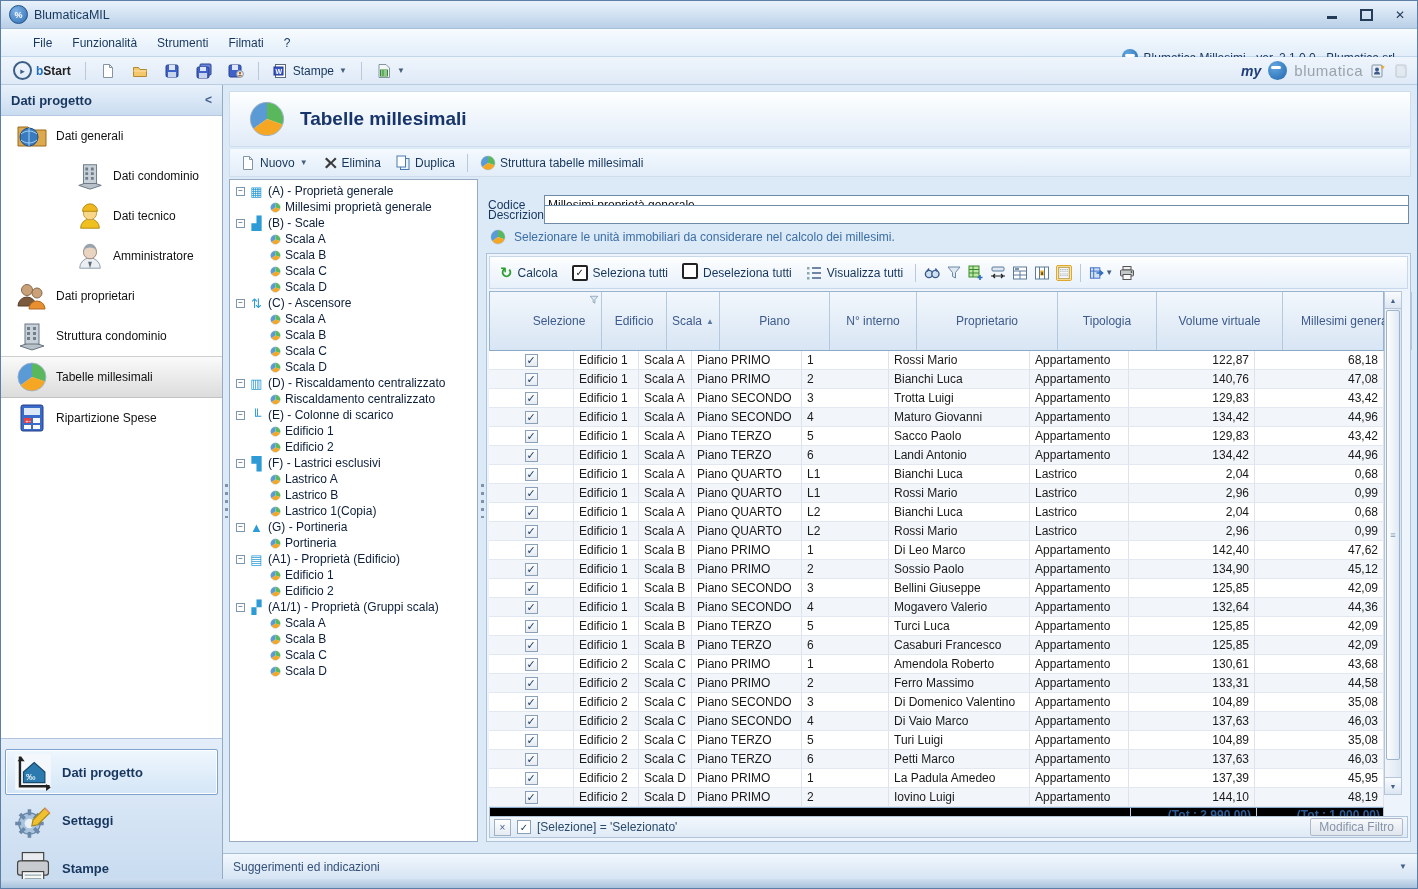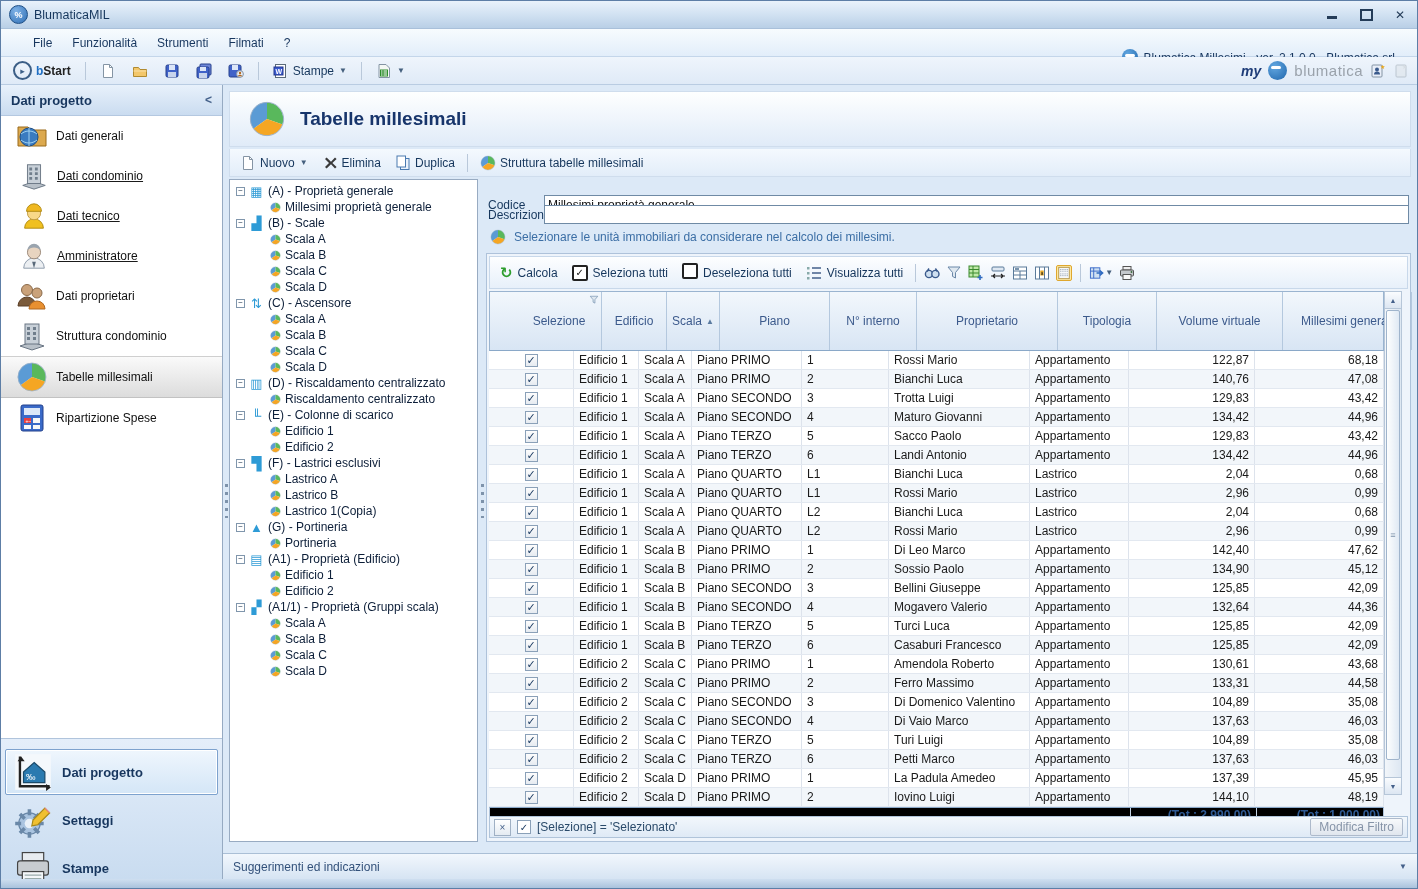--- a/index.html
+++ b/index.html
@@ -43,21 +43,21 @@
   #brand .blu-circle{width:19px;height:19px;}
   
   #sidebar{position:absolute;left:0;top:84px;width:222px;bottom:9px;background:#fff;
            border-right:1px solid #96aac2;box-sizing:border-box;}
   #sb-header{height:31px;background:linear-gradient(#e8f1fb,#cadcf0);border-bottom:1px solid #b4c8e0;
              display:flex;align-items:center;padding:0 10px;box-sizing:border-box;}
   #sb-header .t{font-weight:bold;color:#17365e;font-size:13px;}
   #sb-header .col{margin-left:auto;color:#44618a;font-weight:bold;cursor:default;}
   #sb-nav{position:absolute;top:31px;left:0;right:0;height:622px;background:#fff;overflow:hidden;}
   .nav-row{display:flex;align-items:center;height:40px;gap:8px;padding-left:15px;cursor:default;}
-  .nav-row.sub{padding-left:18px;text-decoration:underline;}
+  .nav-row.sub{padding-left:74px;}
   .nav-row.selected{background:linear-gradient(#fafafa,#dcdcdc);border-top:1px solid #cfcfcf;border-bottom:1px solid #c2c2c2;}
   .nav-ico{width:32px;height:32px;flex:0 0 32px;}
   .nav-row.sub .nav-ico{width:30px;height:30px;flex:0 0 30px;}
   .nav-label{color:#111;}
   #sb-bottom{position:absolute;left:0;right:0;bottom:0;top:653px;
              background:linear-gradient(#e4eefa,#c9dcf0);border-top:1px solid #b0c4dc;padding-top:8px;}
   .sbb-row{display:flex;align-items:center;gap:10px;height:44px;margin:2px 4px;padding-left:8px;border:1px solid transparent;cursor:default;}
   .sbb-row .nav-ico{width:38px;height:38px;flex:0 0 38px;}
   .sbb-label{font-weight:bold;color:#17365e;font-size:13px;}
   .sbb-row.selected{background:linear-gradient(#eff6fd,#d4e6f7);border:1px solid #7da2ce;border-radius:2px;box-shadow:inset 0 0 0 1px #fff;}

